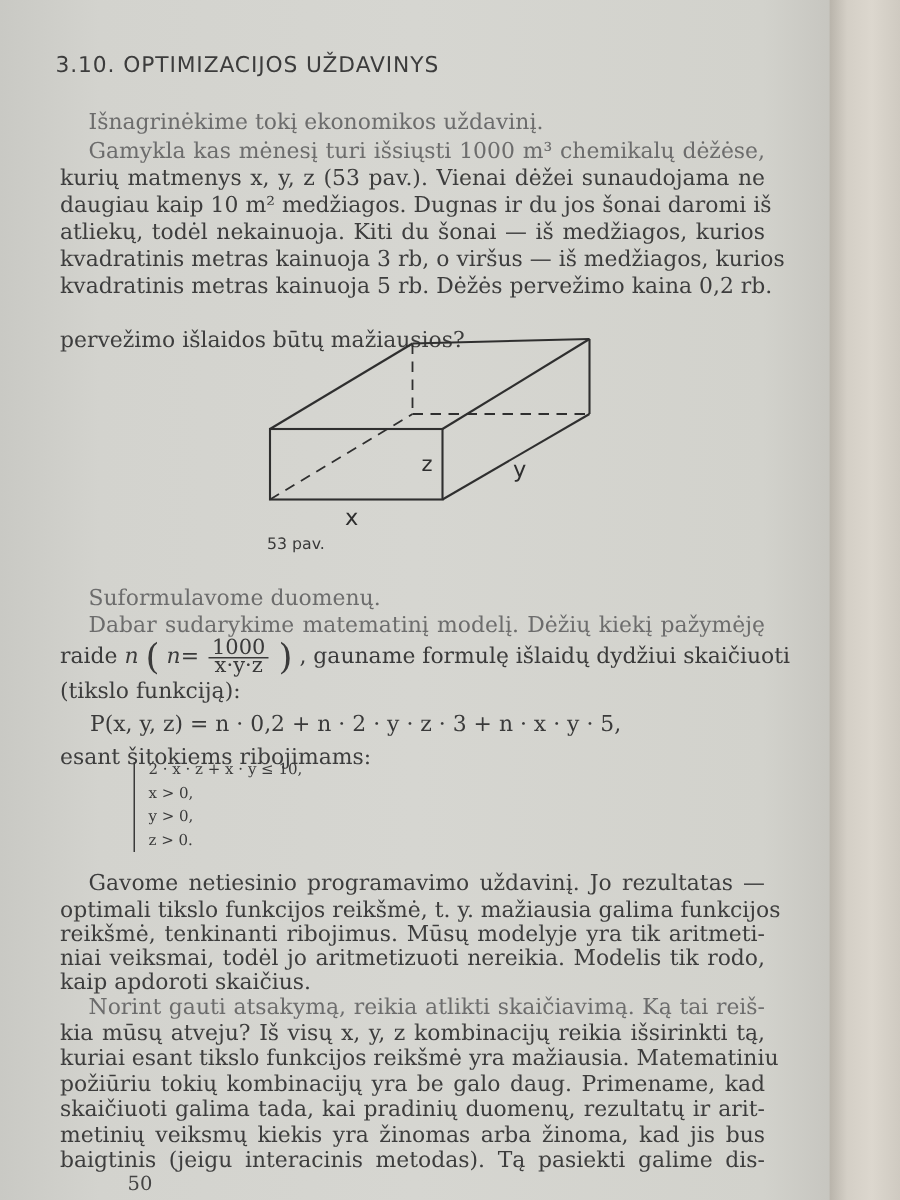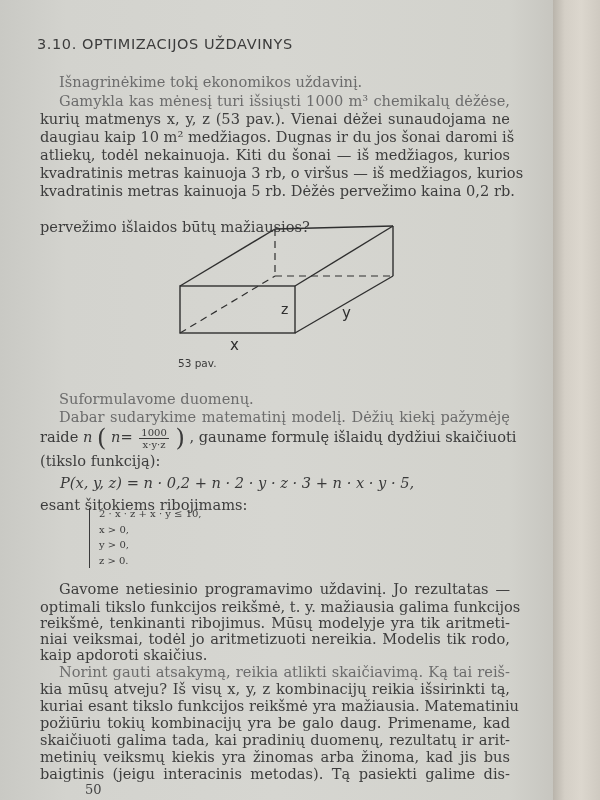--- a/index.html
+++ b/index.html
@@ -31,21 +31,21 @@
   .line.faded { color: #6c6c6c; }
   i.var { font-style: italic; }
   .fig {
     position: absolute; left: 150px; top: 210px; width: 320px; height: 170px;
   }
   .fig-caption {
     position: absolute; left: 178px; top: 357px;
     font-family: "DejaVu Sans", sans-serif; font-size: 10.5px; color: #3a3a3a;
   }
   .formula { position: absolute; font-size: 14.6px; color: #3a3a3a; white-space: nowrap; }
-  .frac { display: inline-block; vertical-align: middle; text-align: center; font-size: 10px; line-height: 11px; margin: 0 2px; }
+  .frac { display: inline-block; vertical-align: middle; text-align: center; font-size: 14px; line-height: 11px; margin: 0 2px; }
   .frac .num { display: block; border-bottom: 1px solid #3a3a3a; padding: 0 2px; }
   .frac .den { display: block; }
   .paren { font-size: 24px; vertical-align: middle; font-weight: 200; }
   .brace {
     position: absolute; left: 89px; top: 508px; width: 4px; height: 60px;
     border-left: 1.2px solid #3a3a3a;
   }
   .constraints { position: absolute; left: 99px; top: 506px; font-size: 10px; line-height: 15.5px; color: #3a3a3a; }
   .page-number {
     position: absolute; left: 45px; top: 760px;
@@ -104,21 +104,21 @@
     <i class="var">n=</i>
     <span class="frac">
       <span class="num">1000</span>
       <span class="den">x·y·z</span>
     </span>
     <span class="paren">)</span>
     <span>, gauname formulę išlaidų dydžiui skaičiuoti</span>
   </div>
   <div class="line left" style="top:452px">(tikslo funkciją):</div>
 
-  <div class="formula" style="left:60px; top:474px; font-style:italic;">P(x, y, z) = n · 0,2 + n · 2 · y · z · 3 + n · x · y · 5,</div>
+  <div class="formula" style="left:60px; top:474px; ">P(x, y, z) = n · 0,2 + n · 2 · y · z · 3 + n · x · y · 5,</div>
 
   <div class="line left" style="top:496px">esant šitokiems ribojimams:</div>
 
   <div class="brace"></div>
   <div class="constraints">
     <div>2 · x · z + x · y ≤ 10,</div>
     <div>x &gt; 0,</div>
     <div>y &gt; 0,</div>
     <div>z &gt; 0.</div>
   </div>

